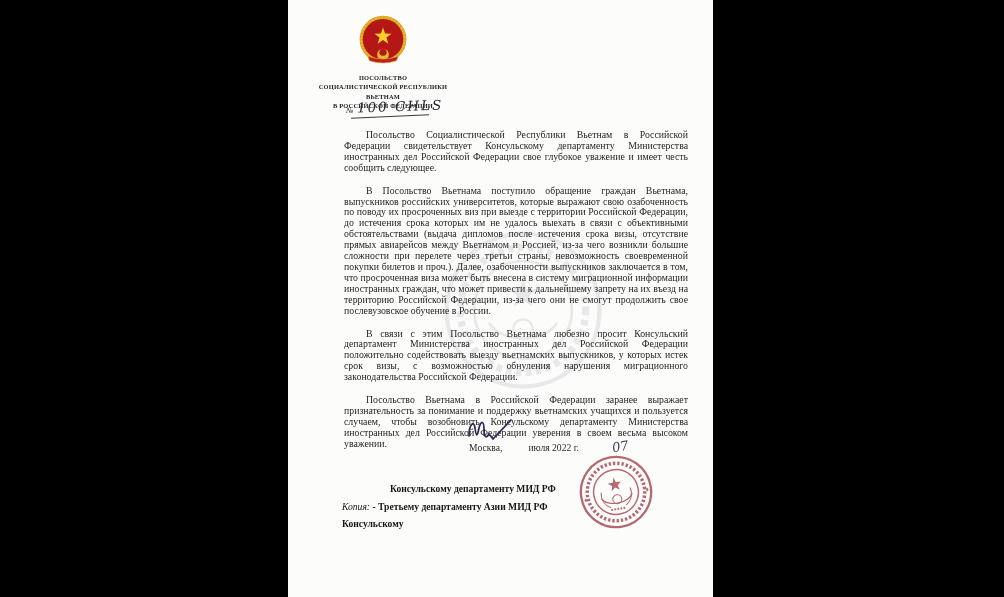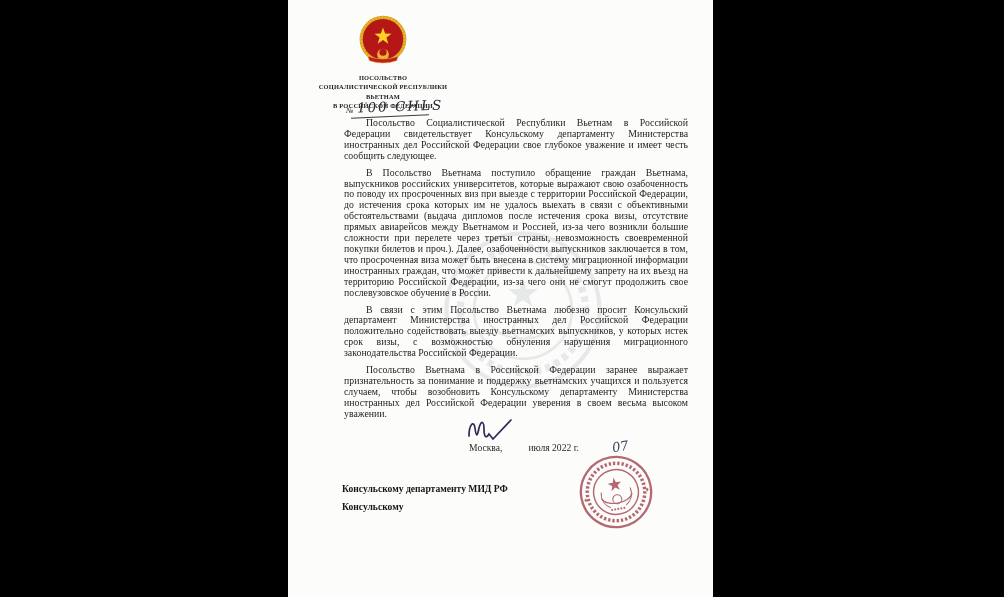--- a/index.html
+++ b/index.html
@@ -32,41 +32,41 @@
     position:absolute;left:7px;top:18px;width:78px;height:0;
     border-top:1.2px solid #3a3a3a;transform:rotate(-2.5deg);
   }
   
   .watermark{position:absolute;left:150px;top:225px;width:170px;height:170px;opacity:.12;}
   
   .bodytext{
     position:absolute;left:56px;top:118px;width:344px;
     color:#242424;font-size:9.8px;line-height:10.9px;text-align:justify;
   }
-  .bodytext p{margin:0 0 6px 0;text-indent:22px;}
+  .bodytext p{margin:12px 0 6px 0;text-indent:22px;}
   
   .paraph{position:absolute;left:178px;top:416px;width:48px;height:27px;}
   .dateline{
     position:absolute;left:72px;top:442px;width:328px;
     text-align:center;font-size:9.6px;color:#2a2a2a;white-space:nowrap;
   }
   .daygap{display:inline-block;width:26px;}
   .handday{
     position:absolute;left:252px;top:-3px;
     font-family:"DejaVu Serif", serif;font-style:italic;
     font-size:13px;color:#41415f;transform:rotate(-10deg);
   }
   
   .stamp{position:absolute;left:289px;top:453px;width:78px;height:78px;opacity:.85;transform:rotate(-10deg);}
   
   .addressees{
     position:absolute;left:54px;top:483px;width:300px;
     font-size:9.6px;line-height:11px;color:#161616;font-weight:bold;
   }
-  .addr1{margin-bottom:7px;}
+  .addr1{margin-bottom:7px;margin-left:48px;}
   .addr2{margin-bottom:6px;}
   .addr3{margin-bottom:3px;padding-left:32px;}
   .copyl{font-weight:normal;font-style:italic;}
 </style>
 </head>
 <body>
 
 <div class="paper">
 
   <div class="emblem">
@@ -134,16 +134,17 @@
         <circle cy="7.5" r="4.6" stroke-width="1.1"></circle>
         <path d="M-8,17.5 L8,17.5" stroke-width="2" stroke-dasharray="1.8 1.4"></path>
         <polygon fill="#a8505a" stroke="none" points="-32,1 -30.5,3 -32,5 -33.5,3"></polygon>
         <polygon fill="#a8505a" stroke="none" points="32,1 33.5,3 32,5 30.5,3"></polygon>
       </g>
     </svg>
   </div>
 
   <div class="addressees">
     <div class="addr1">Консульскому департаменту МИД РФ</div>
+    <div class="addr2"><span class="copyl">Копия:</span> <span>- Третьему департаменту Азии МИД РФ</span></div>
     <div class="addr4">Консульскому</div>
   </div>
 
 </div>
 
 </body></html>

